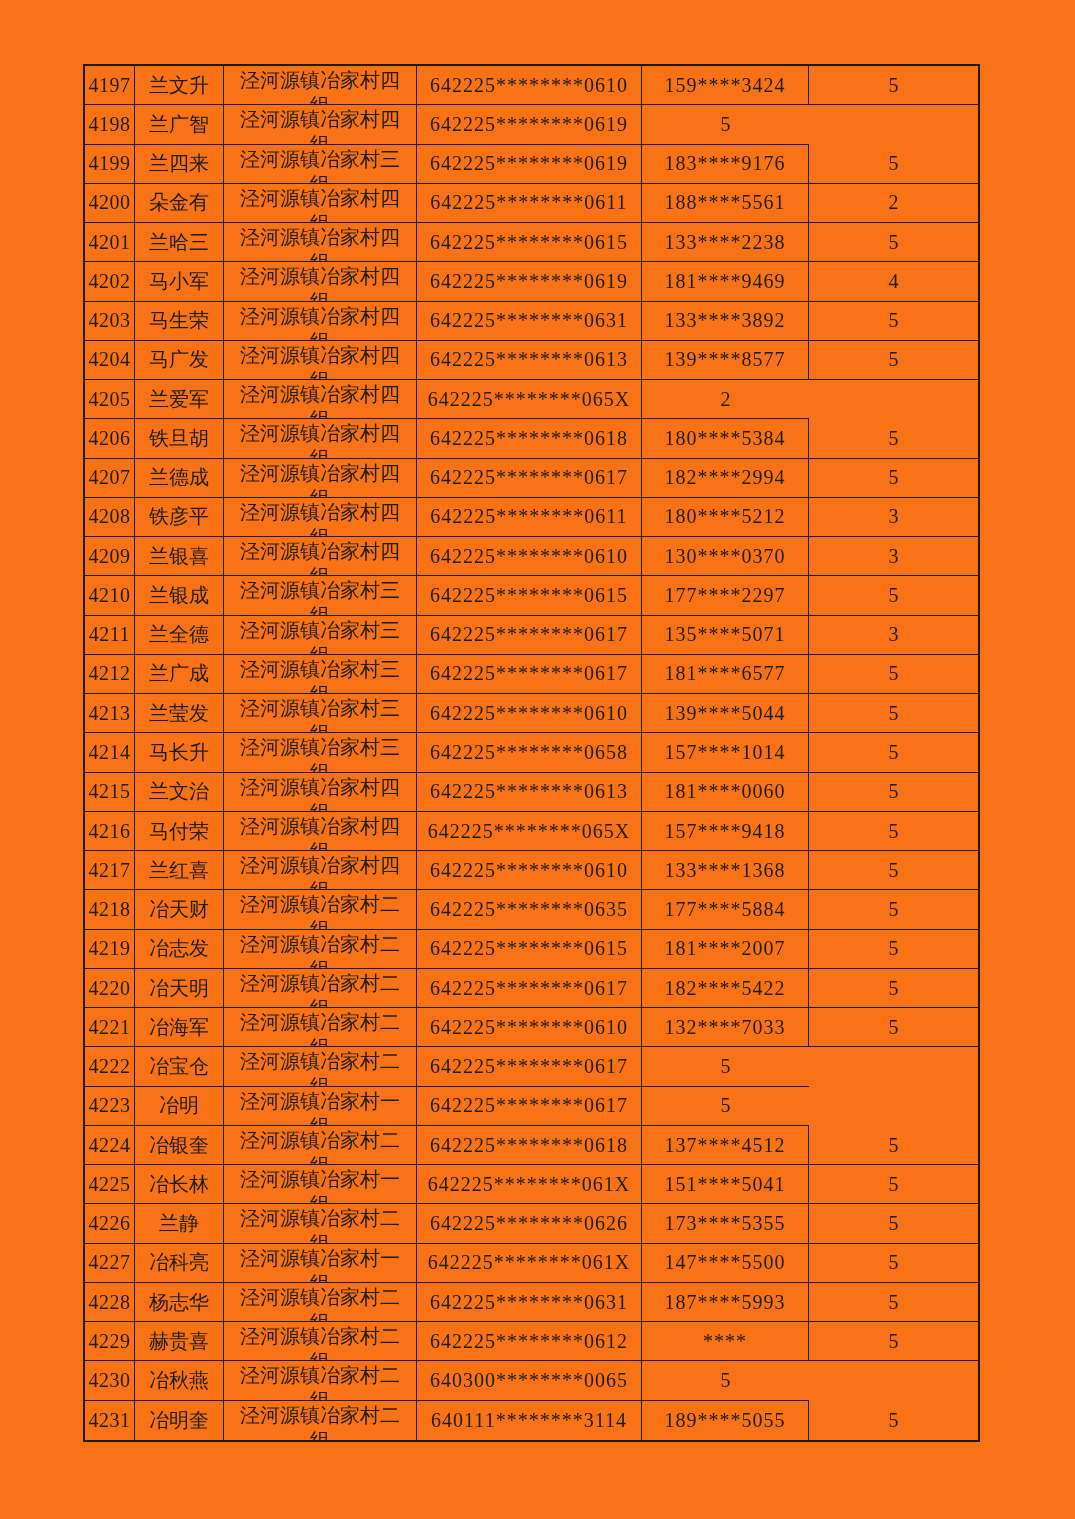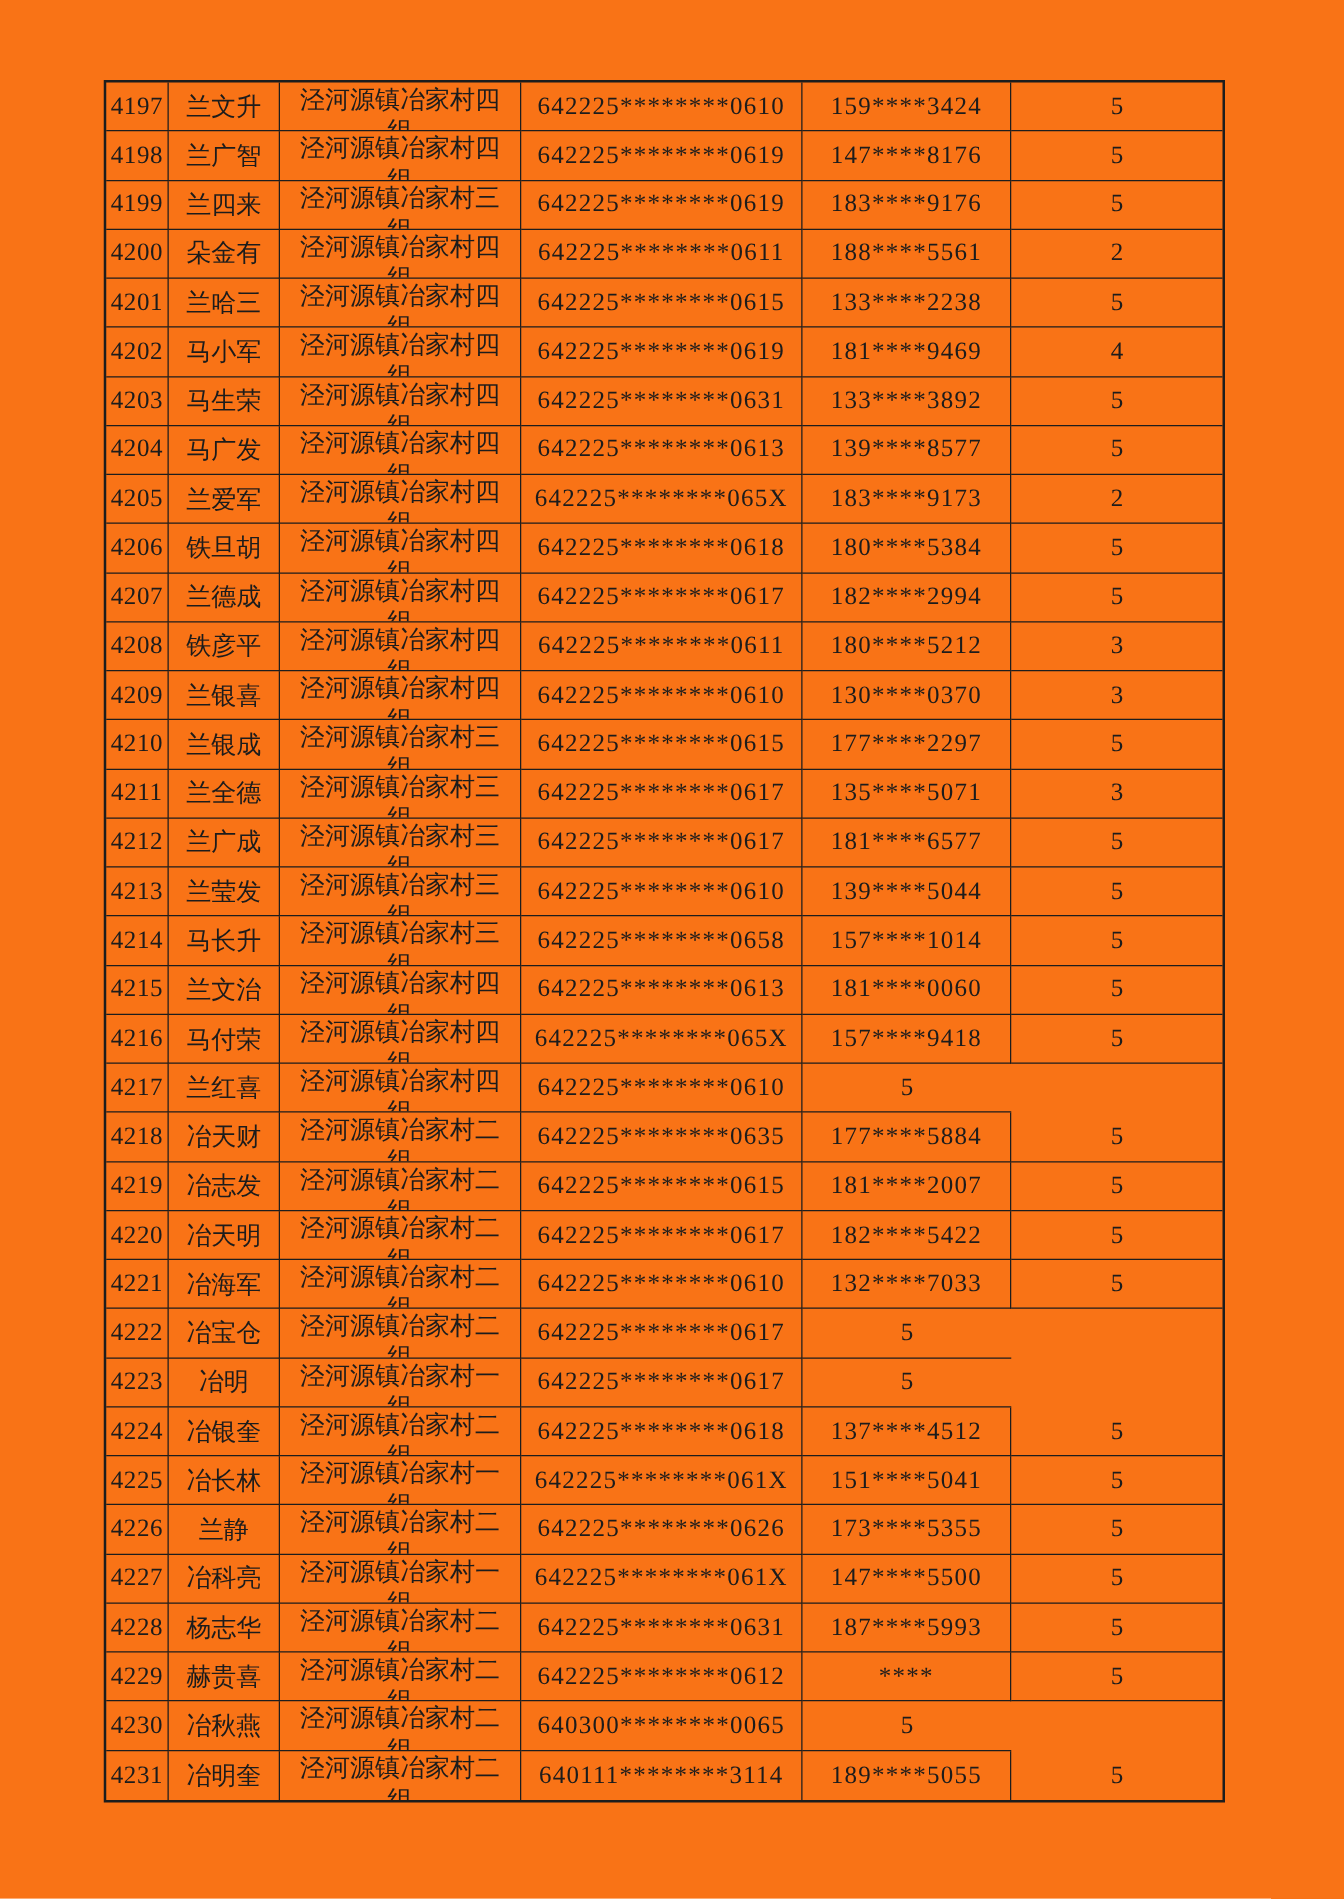--- a/index.html
+++ b/index.html
@@ -98,23 +98,20 @@
     <div class="cell c1">
           <span>兰广智</span>
         </div>
     <div class="cell c2 addr">
           <span>泾河源镇冶家村四</span>
           <span>组</span>
         </div>
     <div class="cell c3">
           <span>642225********0619</span>
         </div>
-    <div class="cell c4">
-          <span>147****8176</span>
-        </div>
     <div class="cell c5">
           <span>5</span>
         </div>
   </div>
 
   <div class="row">
     <div class="cell c0">
           <span>4199</span>
         </div>
     <div class="cell c1">
@@ -252,23 +249,20 @@
     <div class="cell c1">
           <span>兰爱军</span>
         </div>
     <div class="cell c2 addr">
           <span>泾河源镇冶家村四</span>
           <span>组</span>
         </div>
     <div class="cell c3">
           <span>642225********065X</span>
         </div>
-    <div class="cell c4">
-          <span>183****9173</span>
-        </div>
     <div class="cell c5">
           <span>2</span>
         </div>
   </div>
 
   <div class="row">
     <div class="cell c0">
           <span>4206</span>
         </div>
     <div class="cell c1">
@@ -515,20 +509,23 @@
         </div>
     <div class="cell c1">
           <span>兰红喜</span>
         </div>
     <div class="cell c2 addr">
           <span>泾河源镇冶家村四</span>
           <span>组</span>
         </div>
     <div class="cell c3">
           <span>642225********0610</span>
+        </div>
+    <div class="cell c4">
+          <span>133****1368</span>
         </div>
     <div class="cell c5">
           <span>5</span>
         </div>
   </div>
 
   <div class="row">
     <div class="cell c0">
           <span>4218</span>
         </div>

